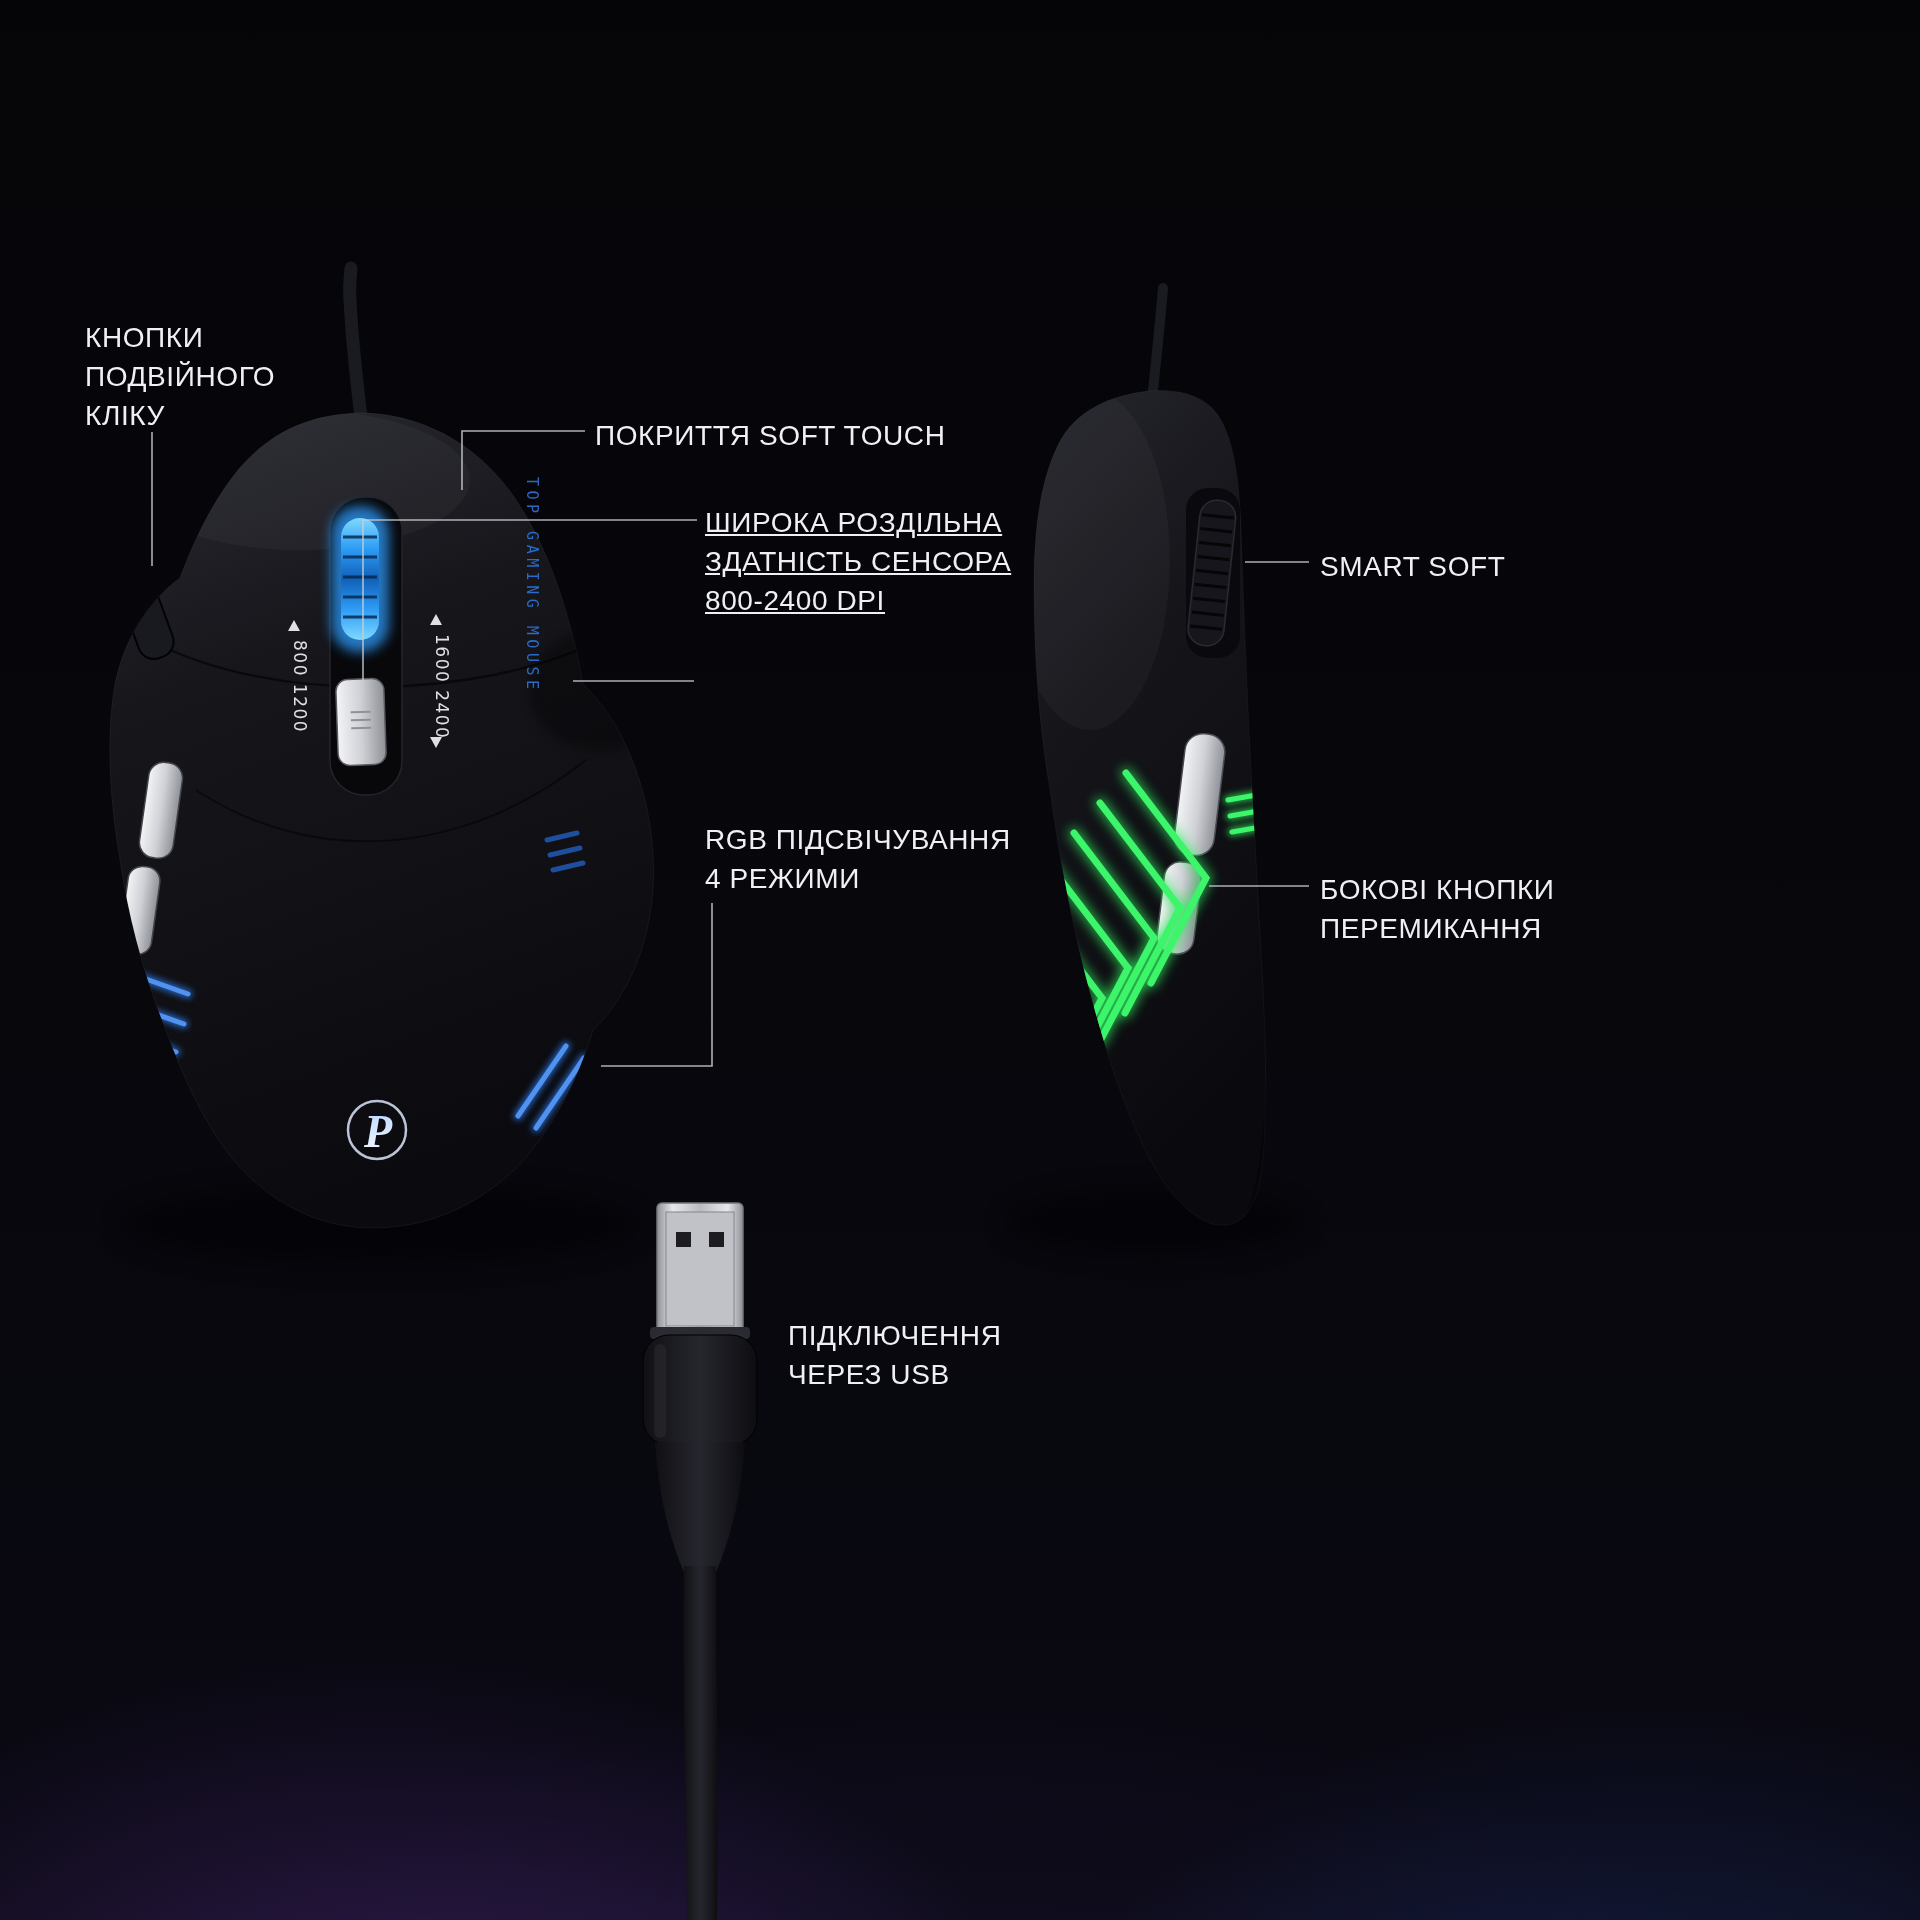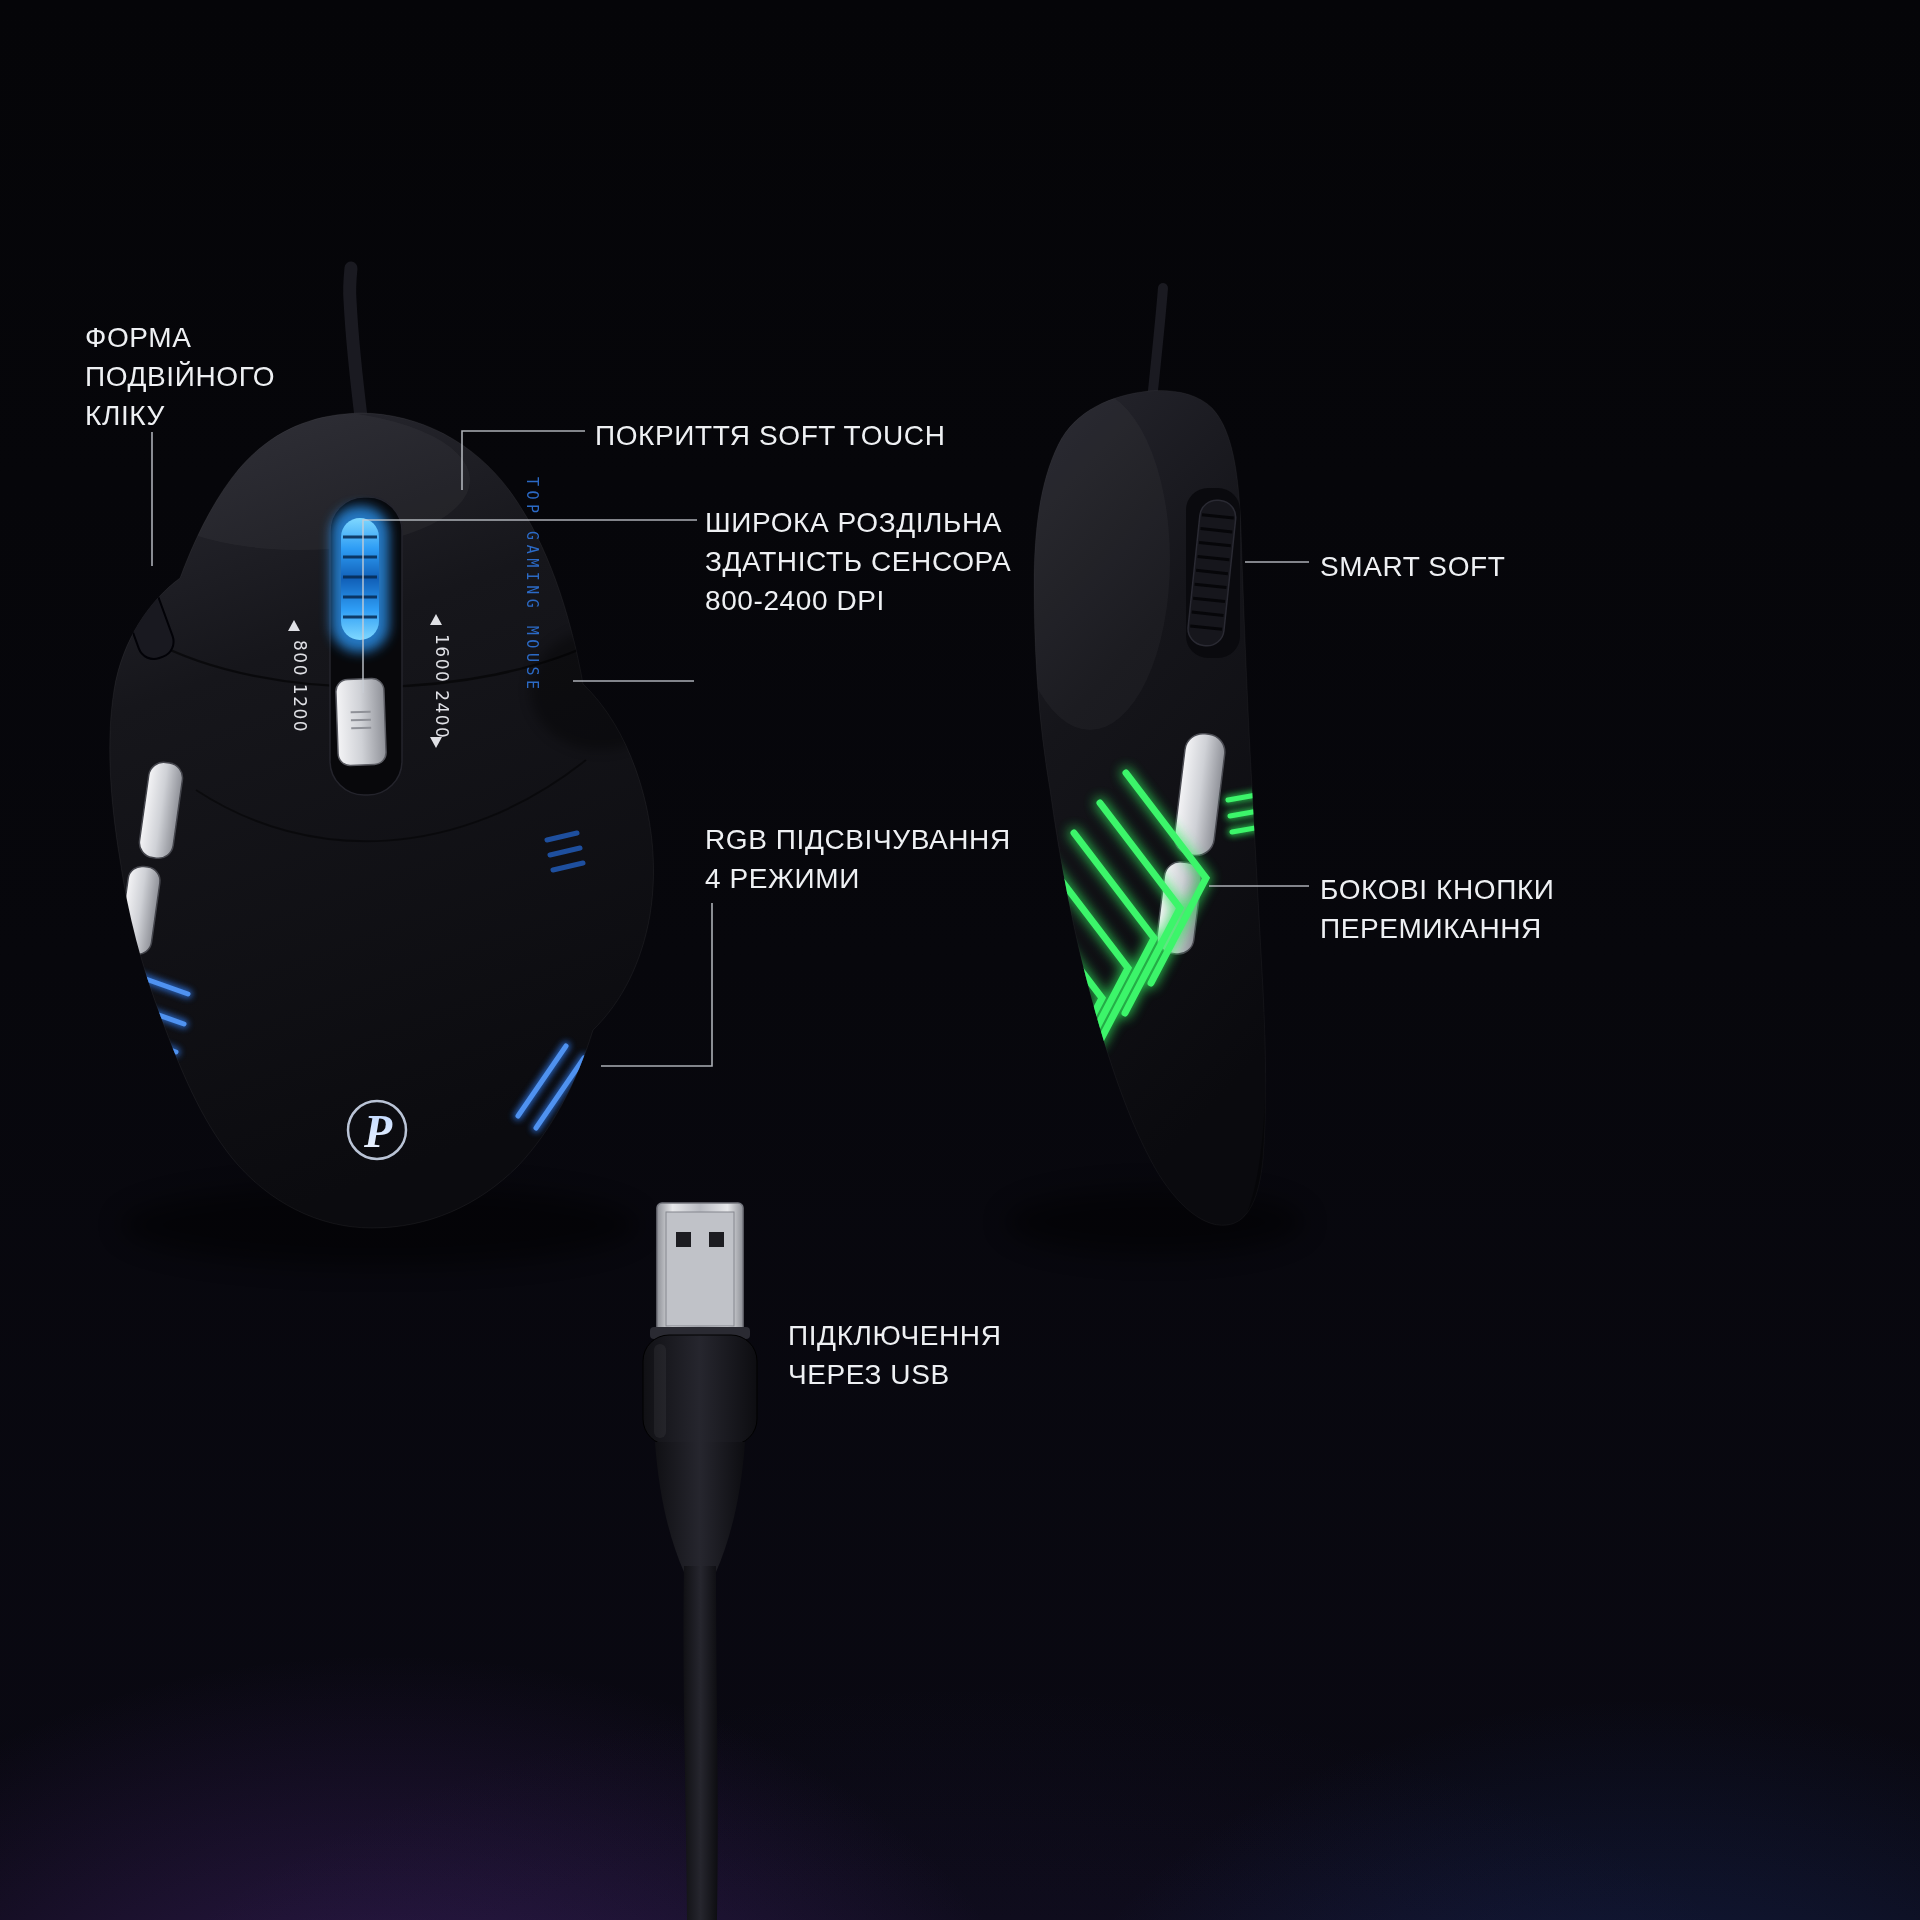--- a/index.html
+++ b/index.html
@@ -12,21 +12,21 @@
       linear-gradient(180deg,#050508 0%,#07070c 50%,#0a0913 100%);
     font-family:"Liberation Sans",sans-serif;
   }
   .scene{position:absolute;left:0;top:0;}
   .label{
     position:absolute;color:#eef0f3;font-size:28px;line-height:39px;
     letter-spacing:.6px;white-space:pre-line;
   }
   #lbl-double-click{left:85px;top:318px;}
   #lbl-soft-touch{left:595px;top:416px;}
-  #lbl-sensor{left:705px;top:503px;}
+  #lbl-sensor{left:705px;top:503px;text-decoration:underline;}
   #lbl-ergonomic{left:705px;top:663px;}
   #lbl-rgb{left:705px;top:820px;}
   #lbl-smart-wheel{left:1320px;top:547px;}
   #lbl-side-buttons{left:1320px;top:870px;}
   #lbl-usb{left:788px;top:1316px;}
 </style>
 </head>
 <body>
 
 <div class="stage">
@@ -256,21 +256,21 @@
     <path d="M152 432 V 566"></path>
     <path d="M585 431 H 462 V 490"></path>
     <path d="M697 520 H 363 V 693"></path>
     <path d="M694 681 H 573"></path>
     <path d="M712 903 V 1066 H 601"></path>
     <path d="M1309 562 H 1245"></path>
     <path d="M1309 886 H 1209"></path>
   </g>
 </svg>
 
-<div class="label" id="lbl-double-click">ФОРМА
+<div class="label" id="lbl-double-click">КНОПКИ
 ПОДВІЙНОГО
 КЛІКУ</div>
 <div class="label" id="lbl-soft-touch">ПОКРИТТЯ SOFT TOUCH</div>
 <div class="label" id="lbl-sensor">ШИРОКА РОЗДІЛЬНА
 ЗДАТНІСТЬ СЕНСОРА
 800-2400 DPI</div>
 <div class="label" id="lbl-rgb">RGB ПІДСВІЧУВАННЯ
 4 РЕЖИМИ</div>
 <div class="label" id="lbl-smart-wheel">SMART SOFT</div>
 <div class="label" id="lbl-side-buttons">БОКОВІ КНОПКИ

